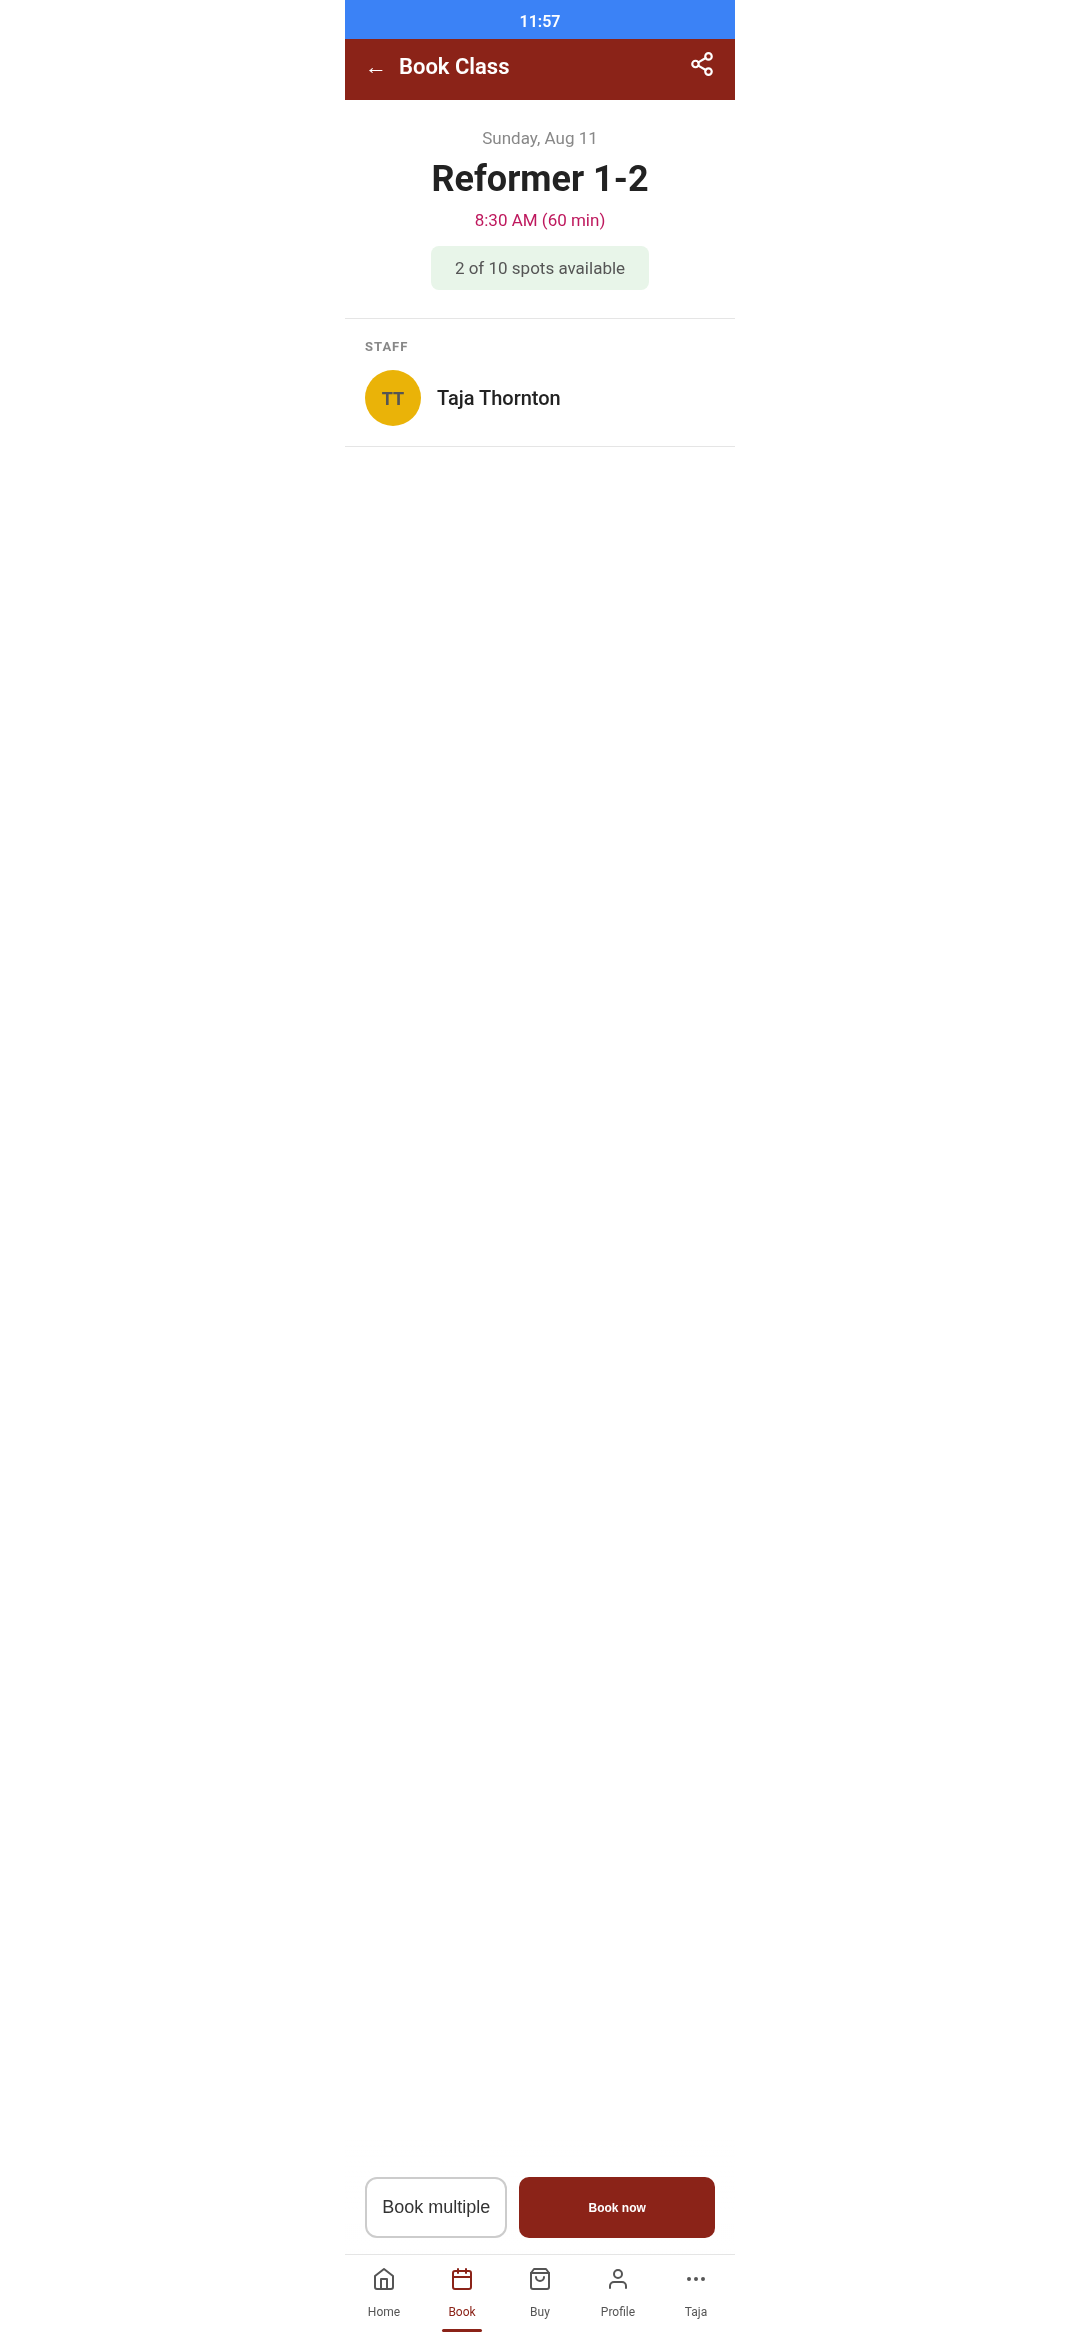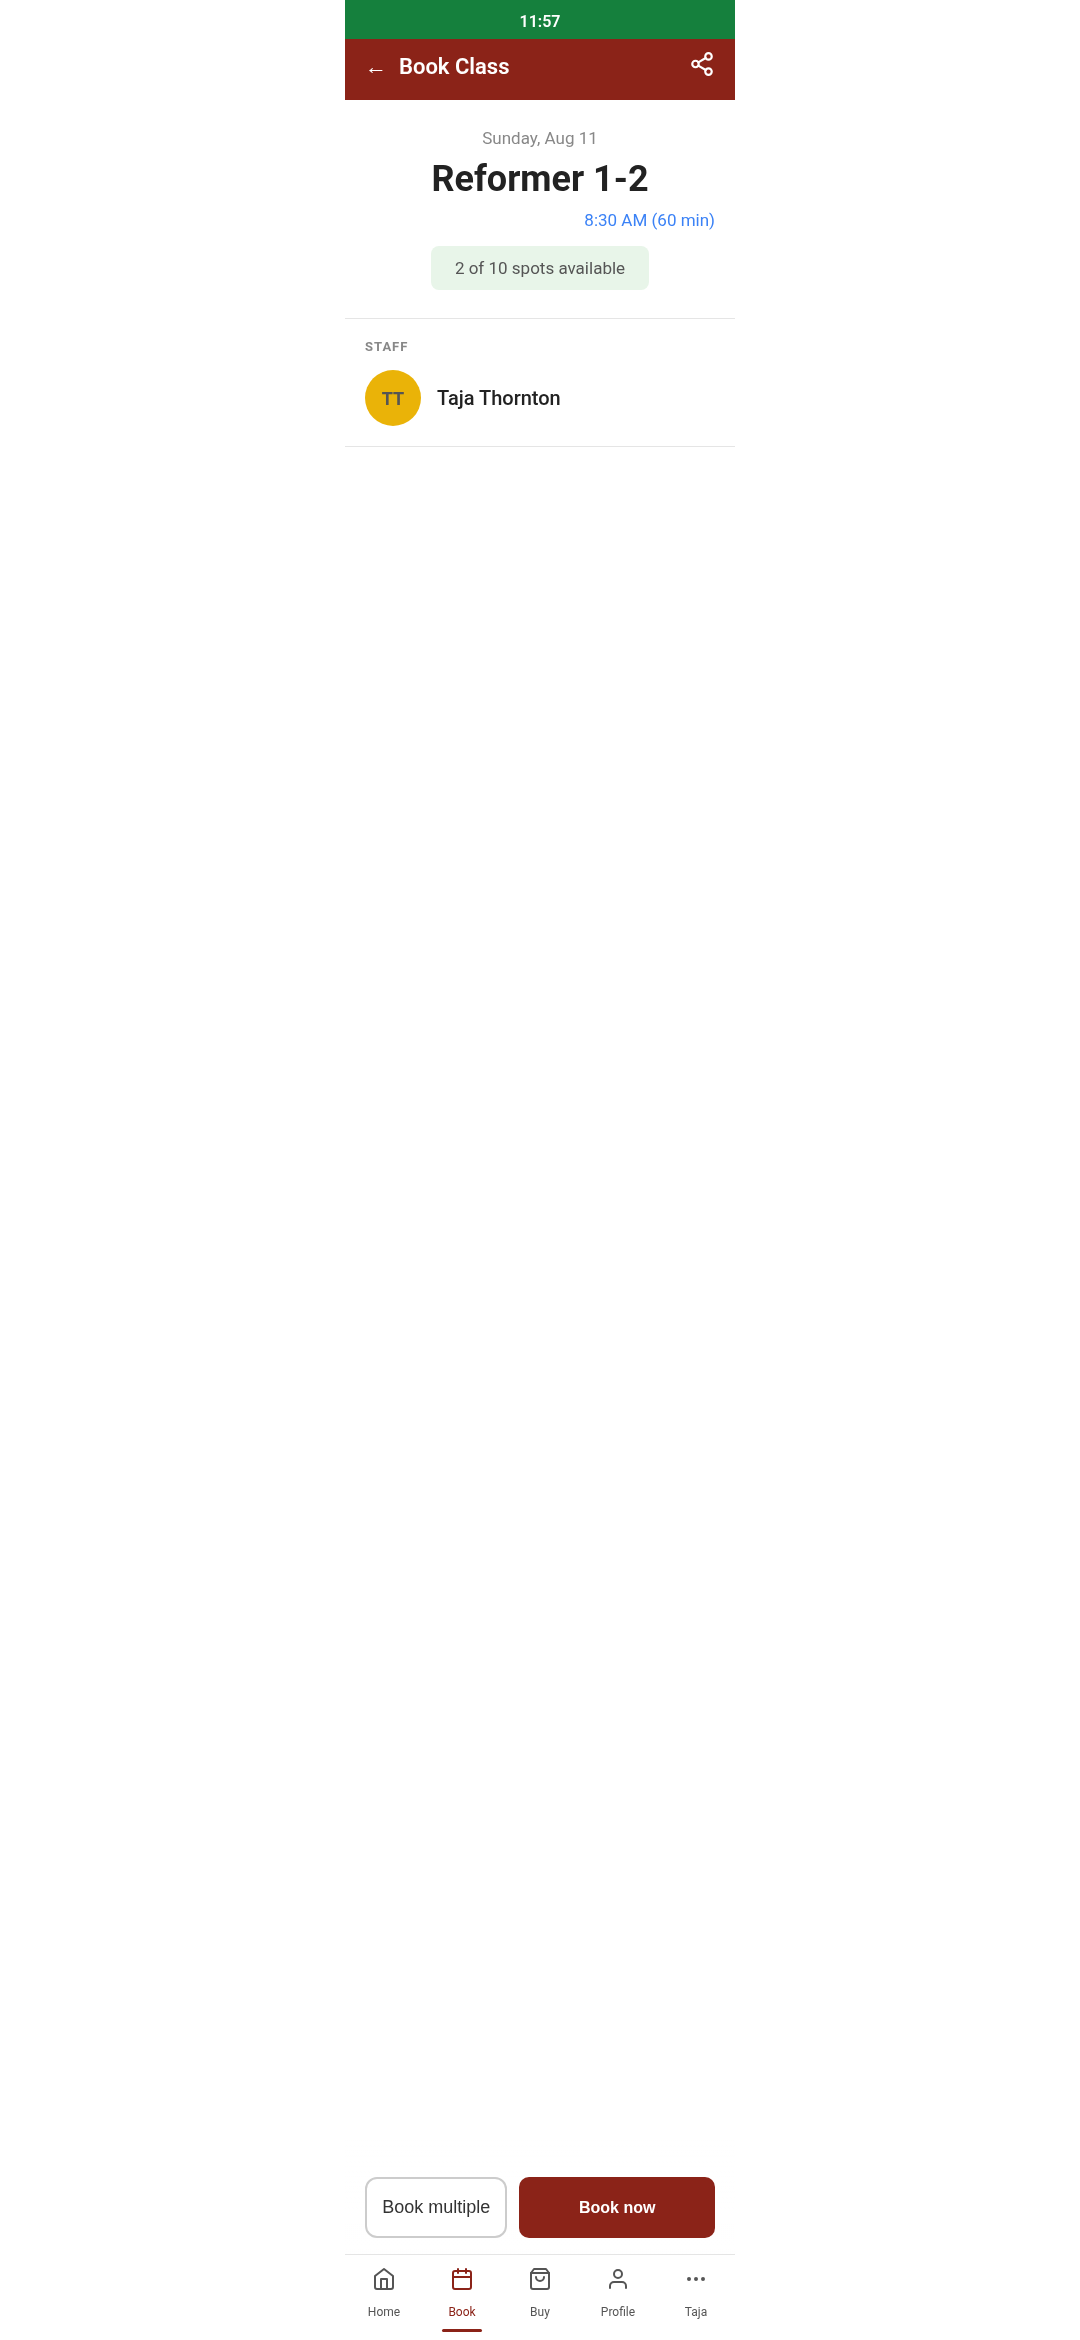--- a/index.html
+++ b/index.html
@@ -13,21 +13,21 @@
       font-family: -apple-system, BlinkMacSystemFont, 'Segoe UI', Roboto, sans-serif;
       background: #ffffff;
       width: 390px;
       min-height: 844px;
       margin: 0 auto;
       position: relative;
       overflow-x: hidden;
     }
 
     .status-bar {
-      background: #15803d;
+      background: #3b82f6;
       color: white;
       text-align: center;
       padding: 12px 8px 8px;
       font-size: 16px;
       font-weight: 600;
     }
 
     .header {
       background: #8B2318;
       display: flex;
@@ -74,22 +74,22 @@
 
     .class-title {
       text-align: center;
       font-size: 36px;
       font-weight: 700;
       color: #222;
       margin-bottom: 10px;
     }
 
     .time-text {
-      text-align: right;
-      color: #3b82f6;
+      text-align: center;
+      color: #be185d;
       font-size: 17px;
       margin-bottom: 16px;
     }
 
     .spots-badge {
       display: block;
       margin: 0 auto 28px;
       background: #e8f5e9;
       color: #555;
       font-size: 17px;
@@ -184,21 +184,21 @@
       color: #333;
       cursor: pointer;
     }
 
     .btn-book-now {
       flex: 1.5;
       padding: 18px 12px;
       border: none;
       border-radius: 10px;
       background: #8B2318;
-      font-size: 16px;
+      font-size: 12px;
       font-weight: 600;
       color: white;
       cursor: pointer;
     }
 
     .bottom-nav {
       position: fixed;
       bottom: 0;
       left: 50%;
       transform: translateX(-50%);

